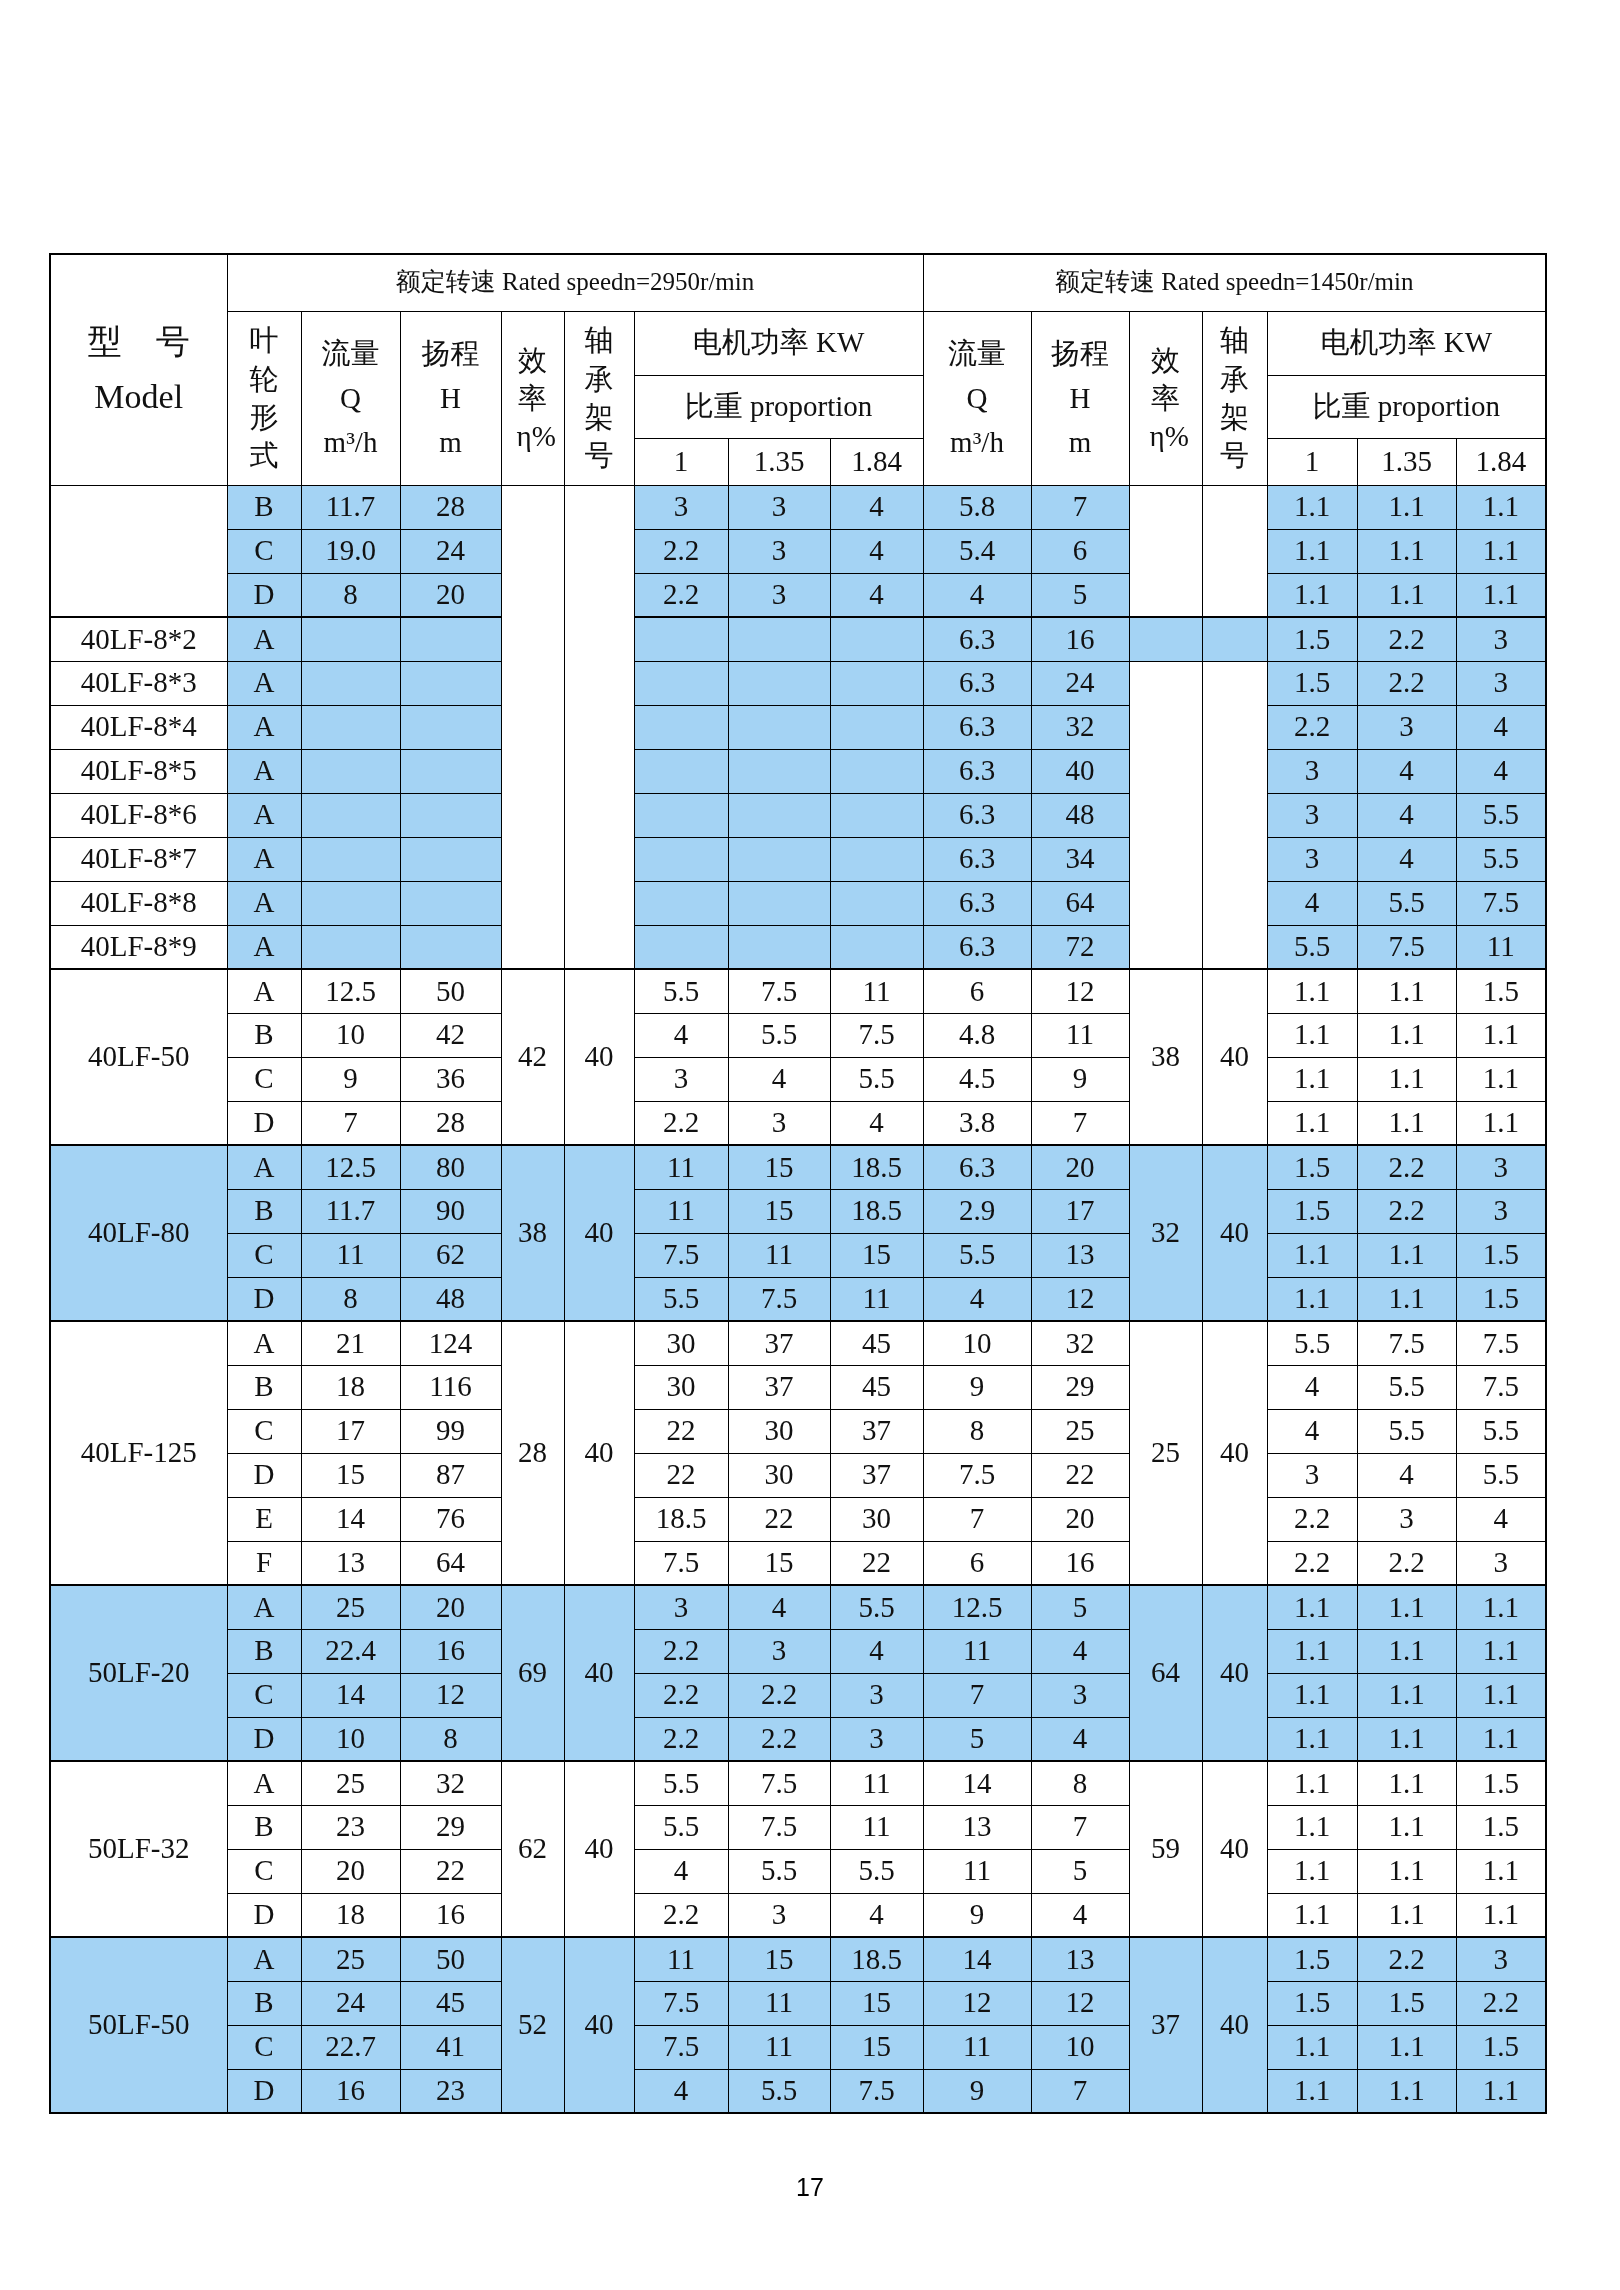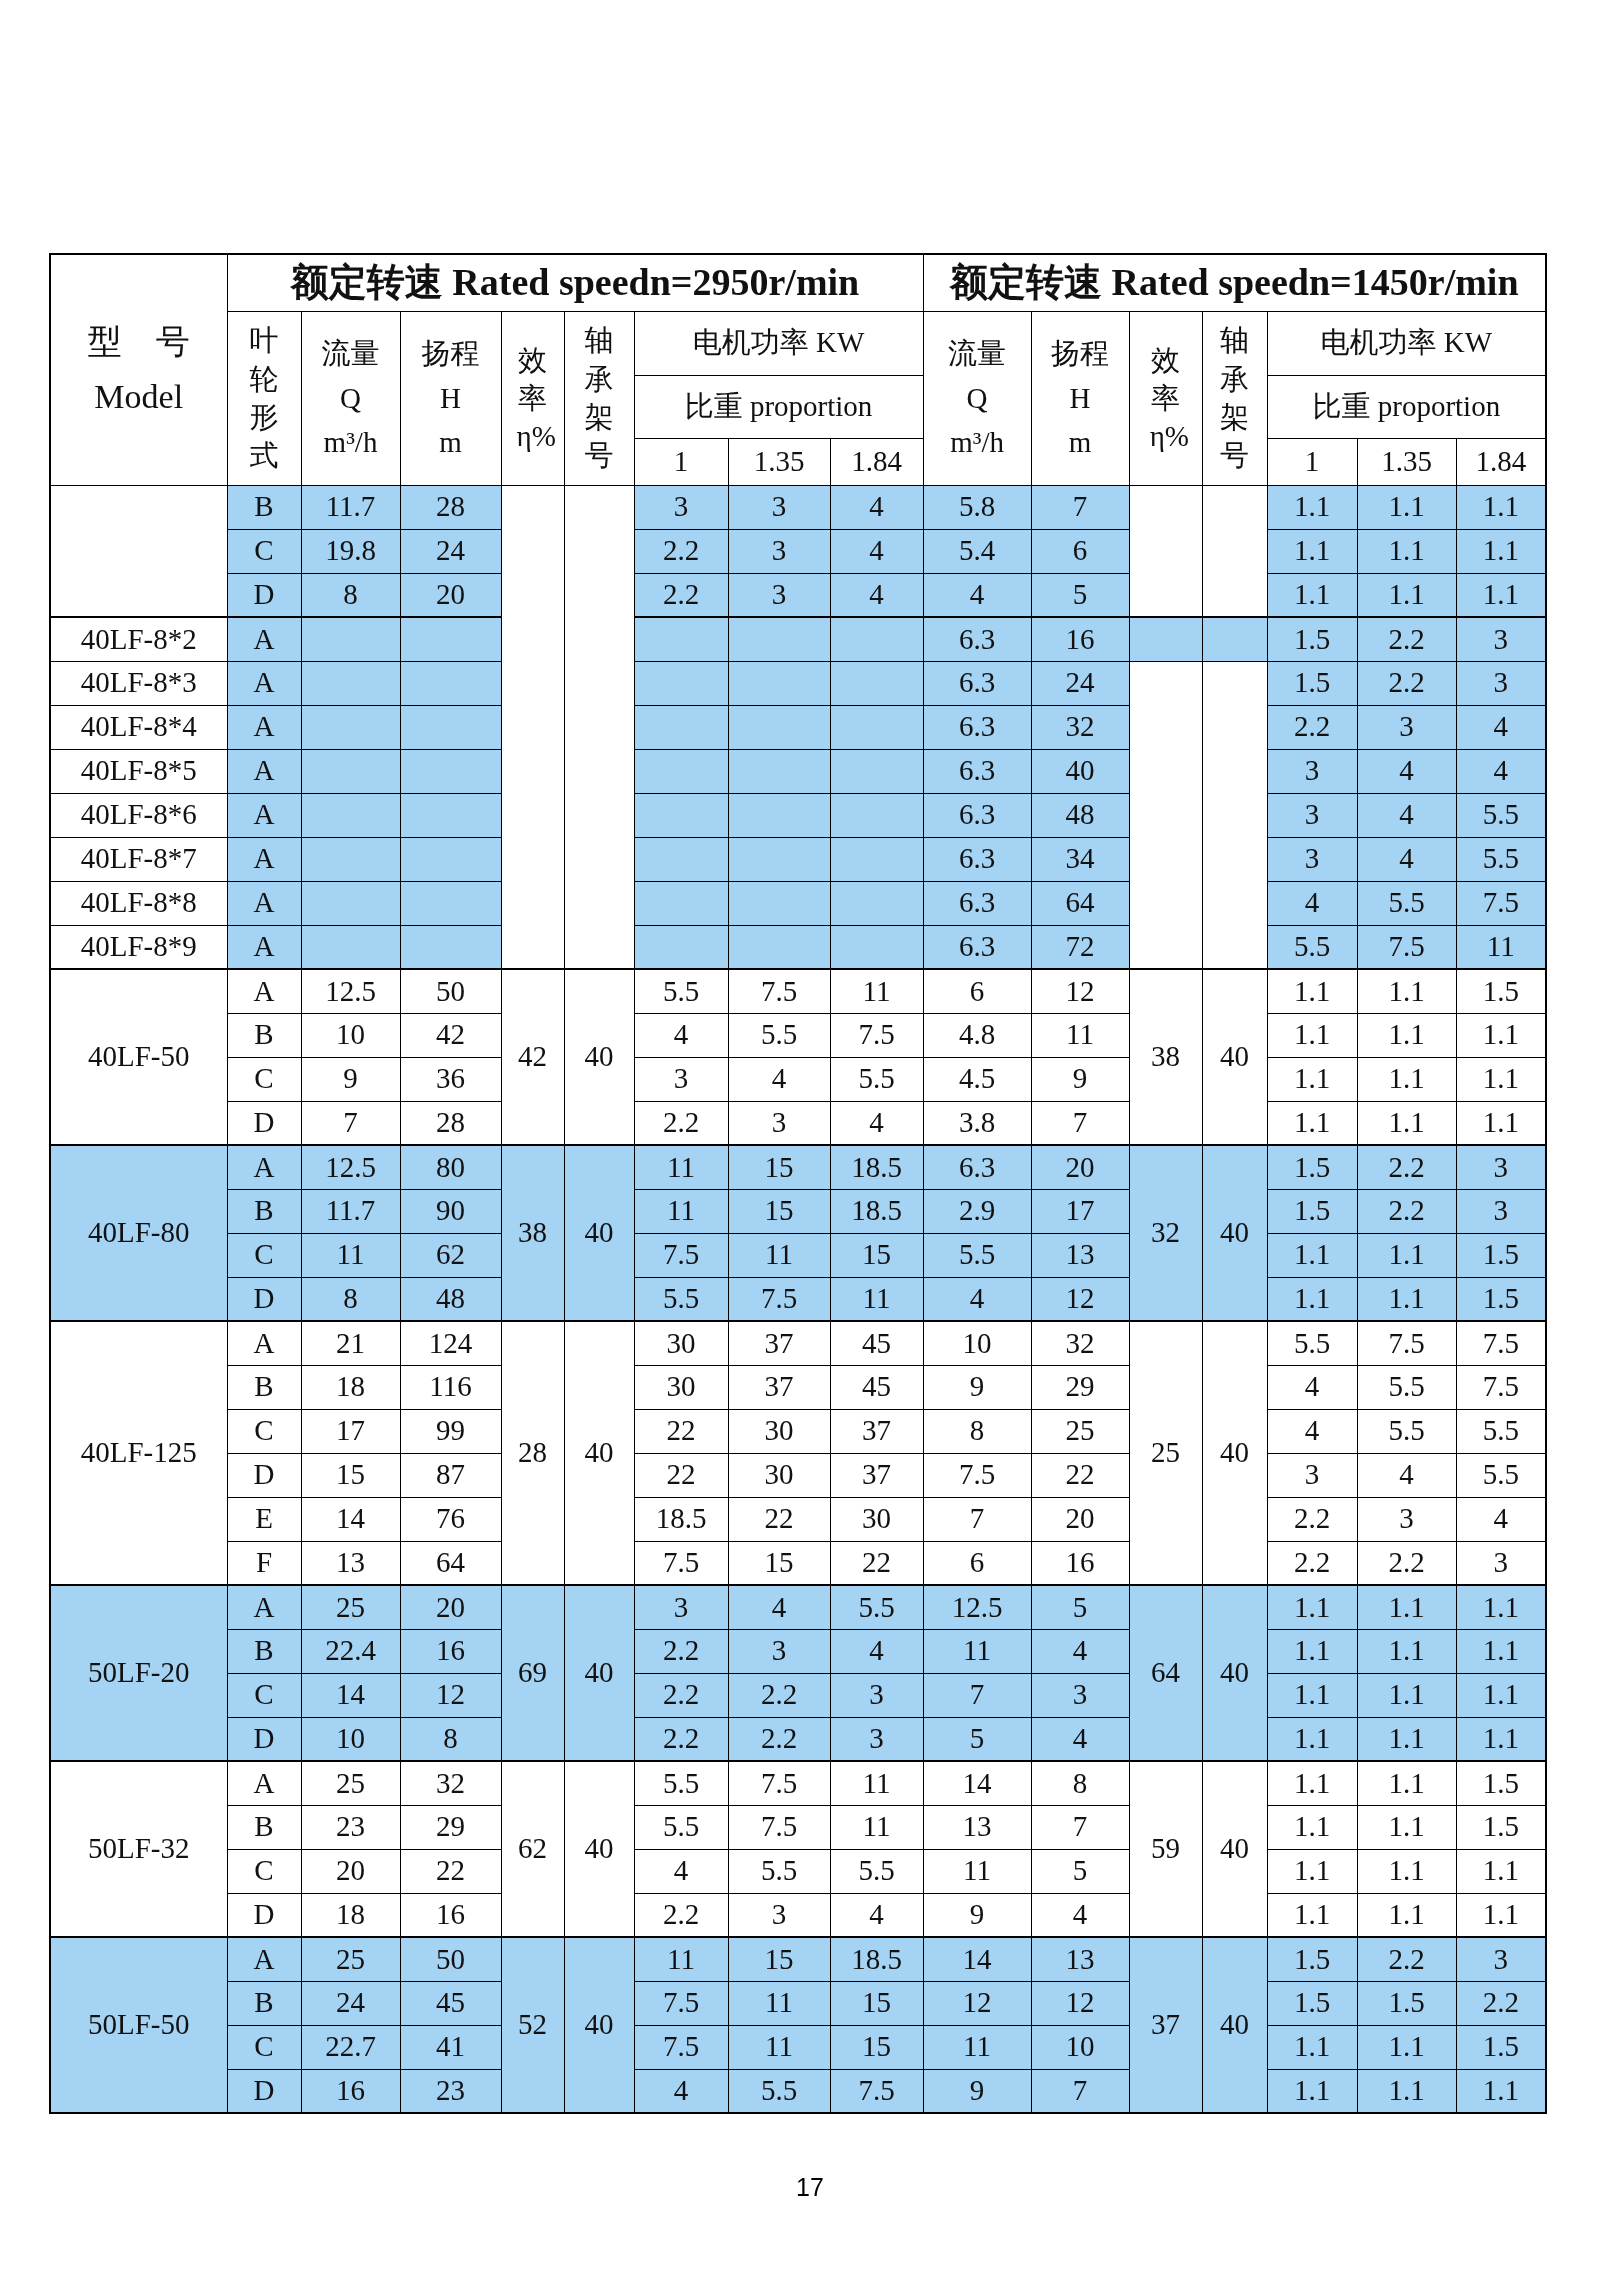--- a/index.html
+++ b/index.html
@@ -17,21 +17,21 @@
     font-size:29px; padding:0; overflow:hidden; line-height:1.15;
   }
   
   .col-model{width:177px}.col-imp{width:74px}
   .col-f29{width:99px}.col-h29{width:101px}.col-e29{width:63px}.col-b29{width:70px}
   .col-p29a{width:94px}.col-p29b{width:102px}.col-p29c{width:93px}
   .col-f14{width:108px}.col-h14{width:98px}.col-e14{width:73px}.col-b14{width:65px}
   .col-p14a{width:90px}.col-p14b{width:99px}.col-p14c{width:90px}
   
   tr.h1{height:57px} tr.h2{height:64px} tr.h3{height:63px} tr.h4{height:47px}
-  td.speed{font-weight:bold;font-size:38px}
+  td.speed{font-weight:normal;font-size:25px}
   td.model-head{font-size:34px}
   .model-head div{line-height:1.6}
   .vert{width:1.1em;margin:0 auto;word-break:break-all;line-height:1.32;font-size:29px}
   .stack div{line-height:1.55}
   
   tr.data{height:44px}
   .hl{background:#a4d3f4}
   tr.sec td{border-top-width:2.7px}
   .footer{
     position:absolute; left:0; right:0; top:2173px; text-align:center;
@@ -141,21 +141,21 @@
         <td class="hl">5.8</td>
         <td class="hl">7</td>
         <td rowspan="3"></td>
         <td rowspan="3"></td>
         <td class="hl">1.1</td>
         <td class="hl">1.1</td>
         <td class="hl">1.1</td>
       </tr>
       <tr class="data">
         <td class="hl">C</td>
-        <td class="hl">19.8</td>
+        <td class="hl">19.0</td>
         <td class="hl">24</td>
         <td class="hl">2.2</td>
         <td class="hl">3</td>
         <td class="hl">4</td>
         <td class="hl">5.4</td>
         <td class="hl">6</td>
         <td class="hl">1.1</td>
         <td class="hl">1.1</td>
         <td class="hl">1.1</td>
       </tr>

